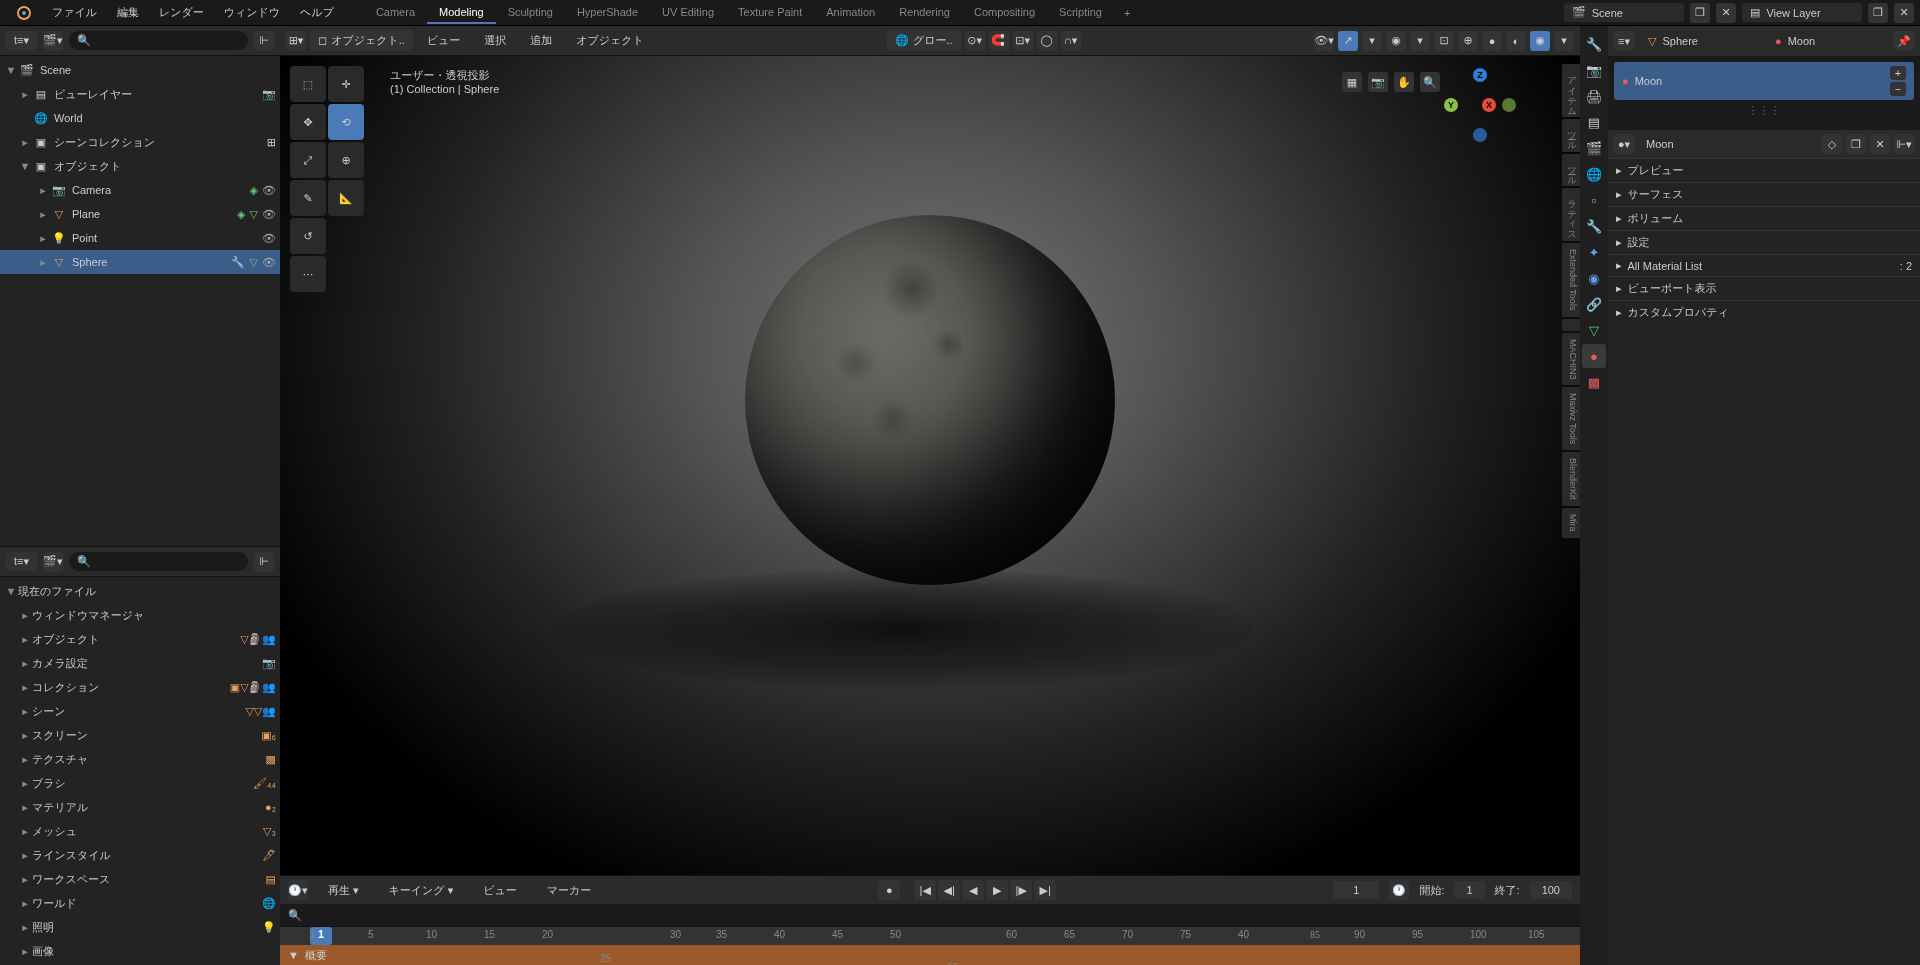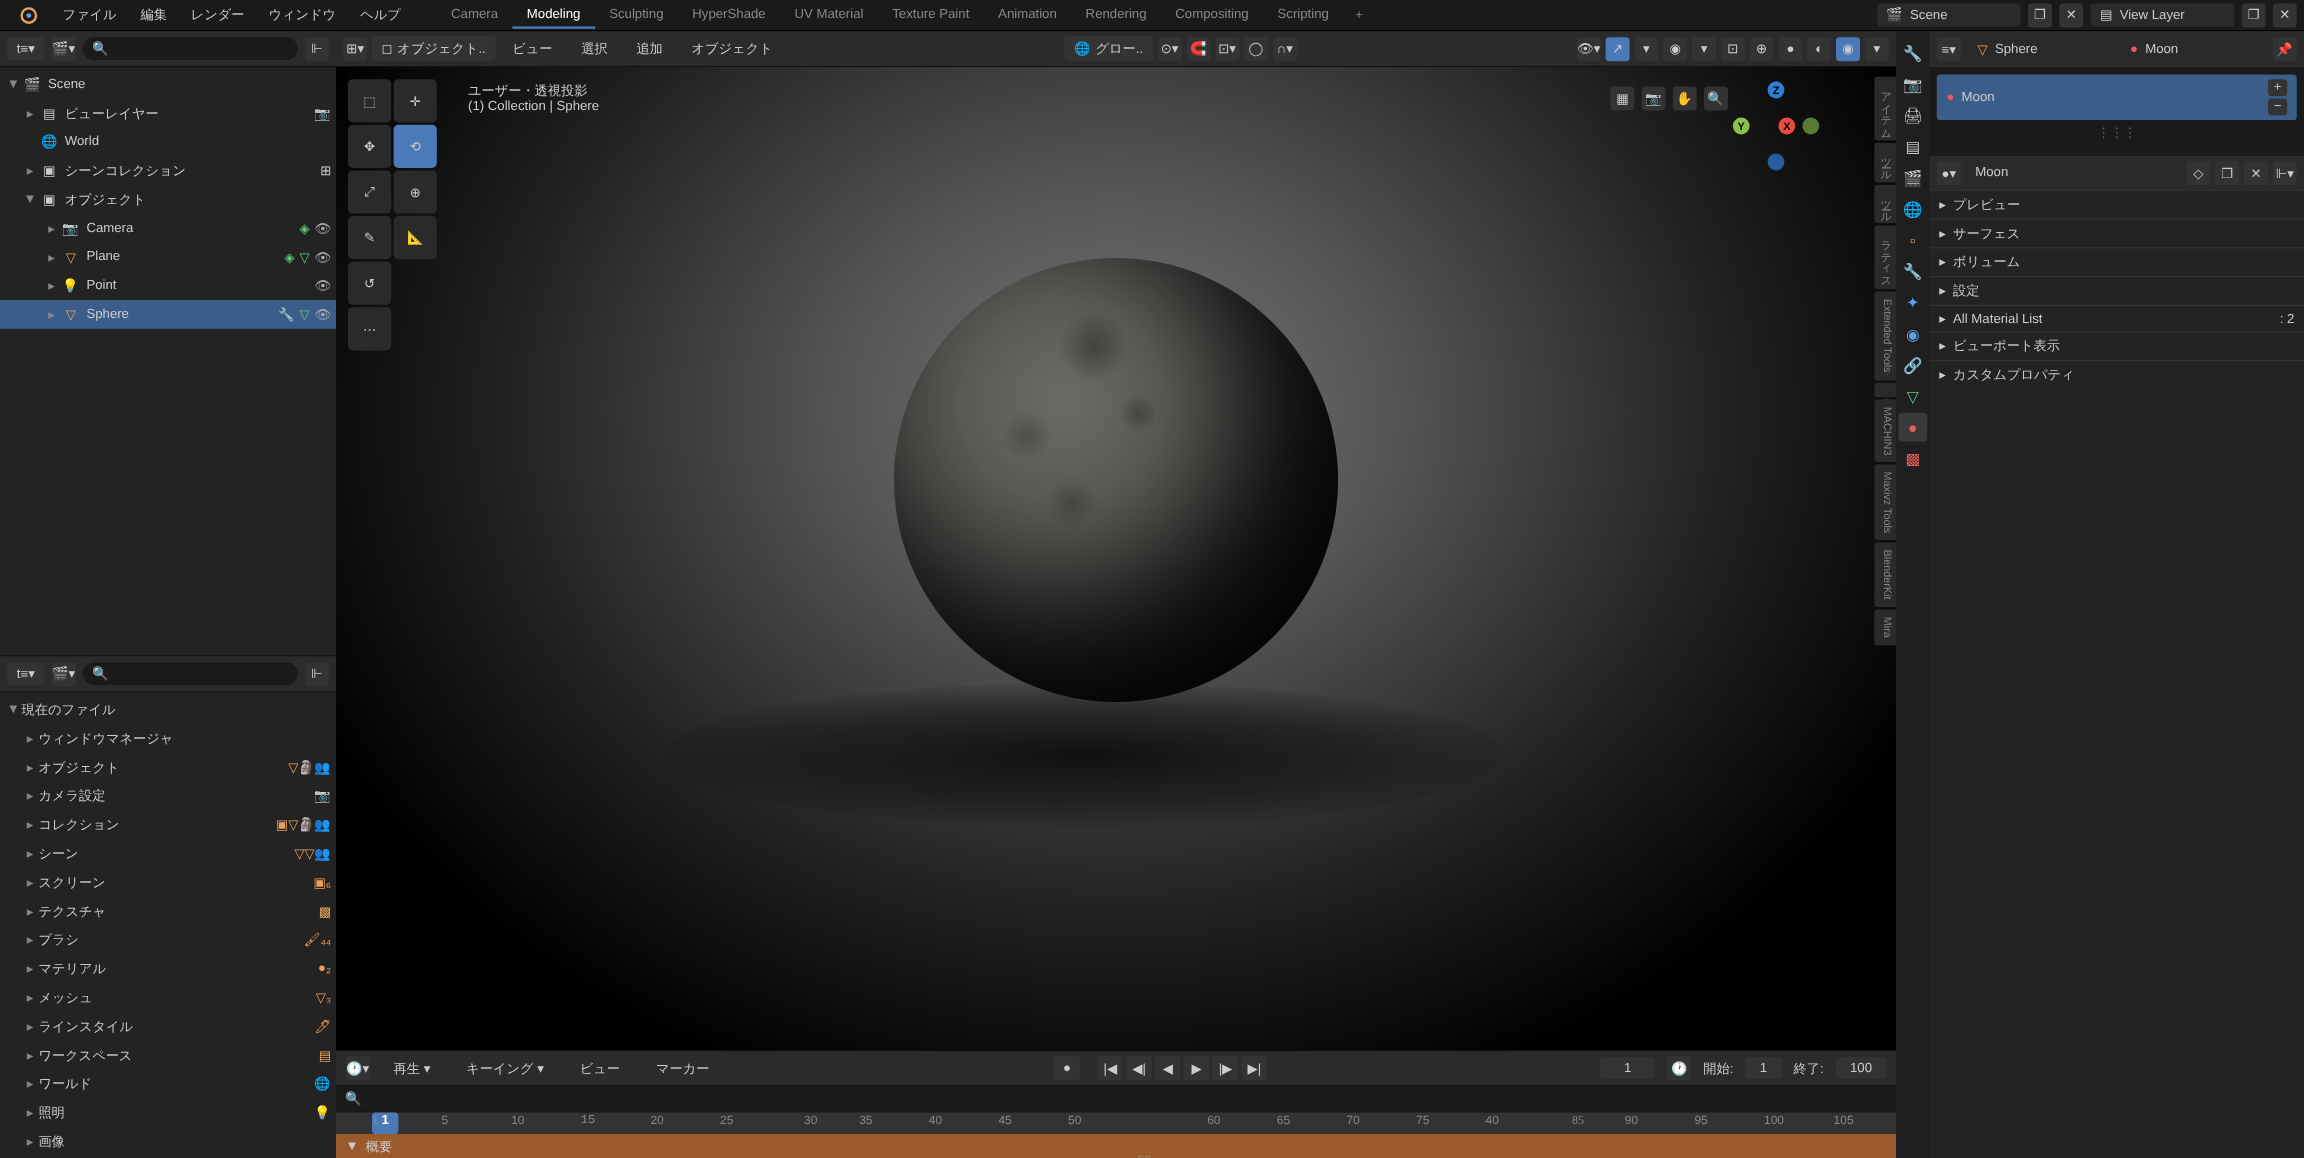--- a/index.html
+++ b/index.html
@@ -84,21 +84,21 @@
   <span class="menu-item">ファイル</span>
   <span class="menu-item">編集</span>
   <span class="menu-item">レンダー</span>
   <span class="menu-item">ウィンドウ</span>
   <span class="menu-item">ヘルプ</span>
   <div class="workspace-tabs">
       <span class="ws-tab">Camera</span>
       <span class="ws-tab active">Modeling</span>
       <span class="ws-tab">Sculpting</span>
       <span class="ws-tab">HyperShade</span>
-      <span class="ws-tab">UV Material</span>
+      <span class="ws-tab">UV Editing</span>
       <span class="ws-tab">Texture Paint</span>
       <span class="ws-tab">Animation</span>
       <span class="ws-tab">Rendering</span>
       <span class="ws-tab">Compositing</span>
       <span class="ws-tab">Scripting</span>
     </div>
   <span class="ws-add">+</span>
   <div class="top-right">
     <div class="scene-box">
         <span>🎬</span>
@@ -408,23 +408,23 @@
         <span class="tl-frame" style="padding:3px 12px">100</span>
       </div>
       <div class="tl-search">
           <span>🔍</span>
         </div>
       <div class="tl-ruler" id="tl-ruler">
         <div class="tl-cursor">1</div>
       <span class="tl-tick" style="left: 30px;">1</span>
           <span class="tl-tick" style="left: 88px;">5</span>
           <span class="tl-tick" style="left: 146px;">10</span>
-          <span class="tl-tick" style="left: 204px; font-family: Liberation Mono, monospace;">15</span>
+          <span class="tl-tick" style="left: 204px;">15</span>
           <span class="tl-tick" style="left: 262px;">20</span>
-          <span class="tl-tick" style="left: 320px;">25</span>
+          <span class="tl-tick" style="left: 320px; margin-top: 24px;">25</span>
           <span class="tl-tick" style="left: 390px;">30</span>
           <span class="tl-tick" style="left: 436px;">35</span>
           <span class="tl-tick" style="left: 494px;">40</span>
           <span class="tl-tick" style="left: 552px;">45</span>
           <span class="tl-tick" style="left: 610px;">50</span>
           <span class="tl-tick" style="left: 668px; margin-top: 33px;">55</span>
           <span class="tl-tick" style="left: 726px;">60</span>
           <span class="tl-tick" style="left: 784px;">65</span>
           <span class="tl-tick" style="left: 842px;">70</span>
           <span class="tl-tick" style="left: 900px;">75</span>

